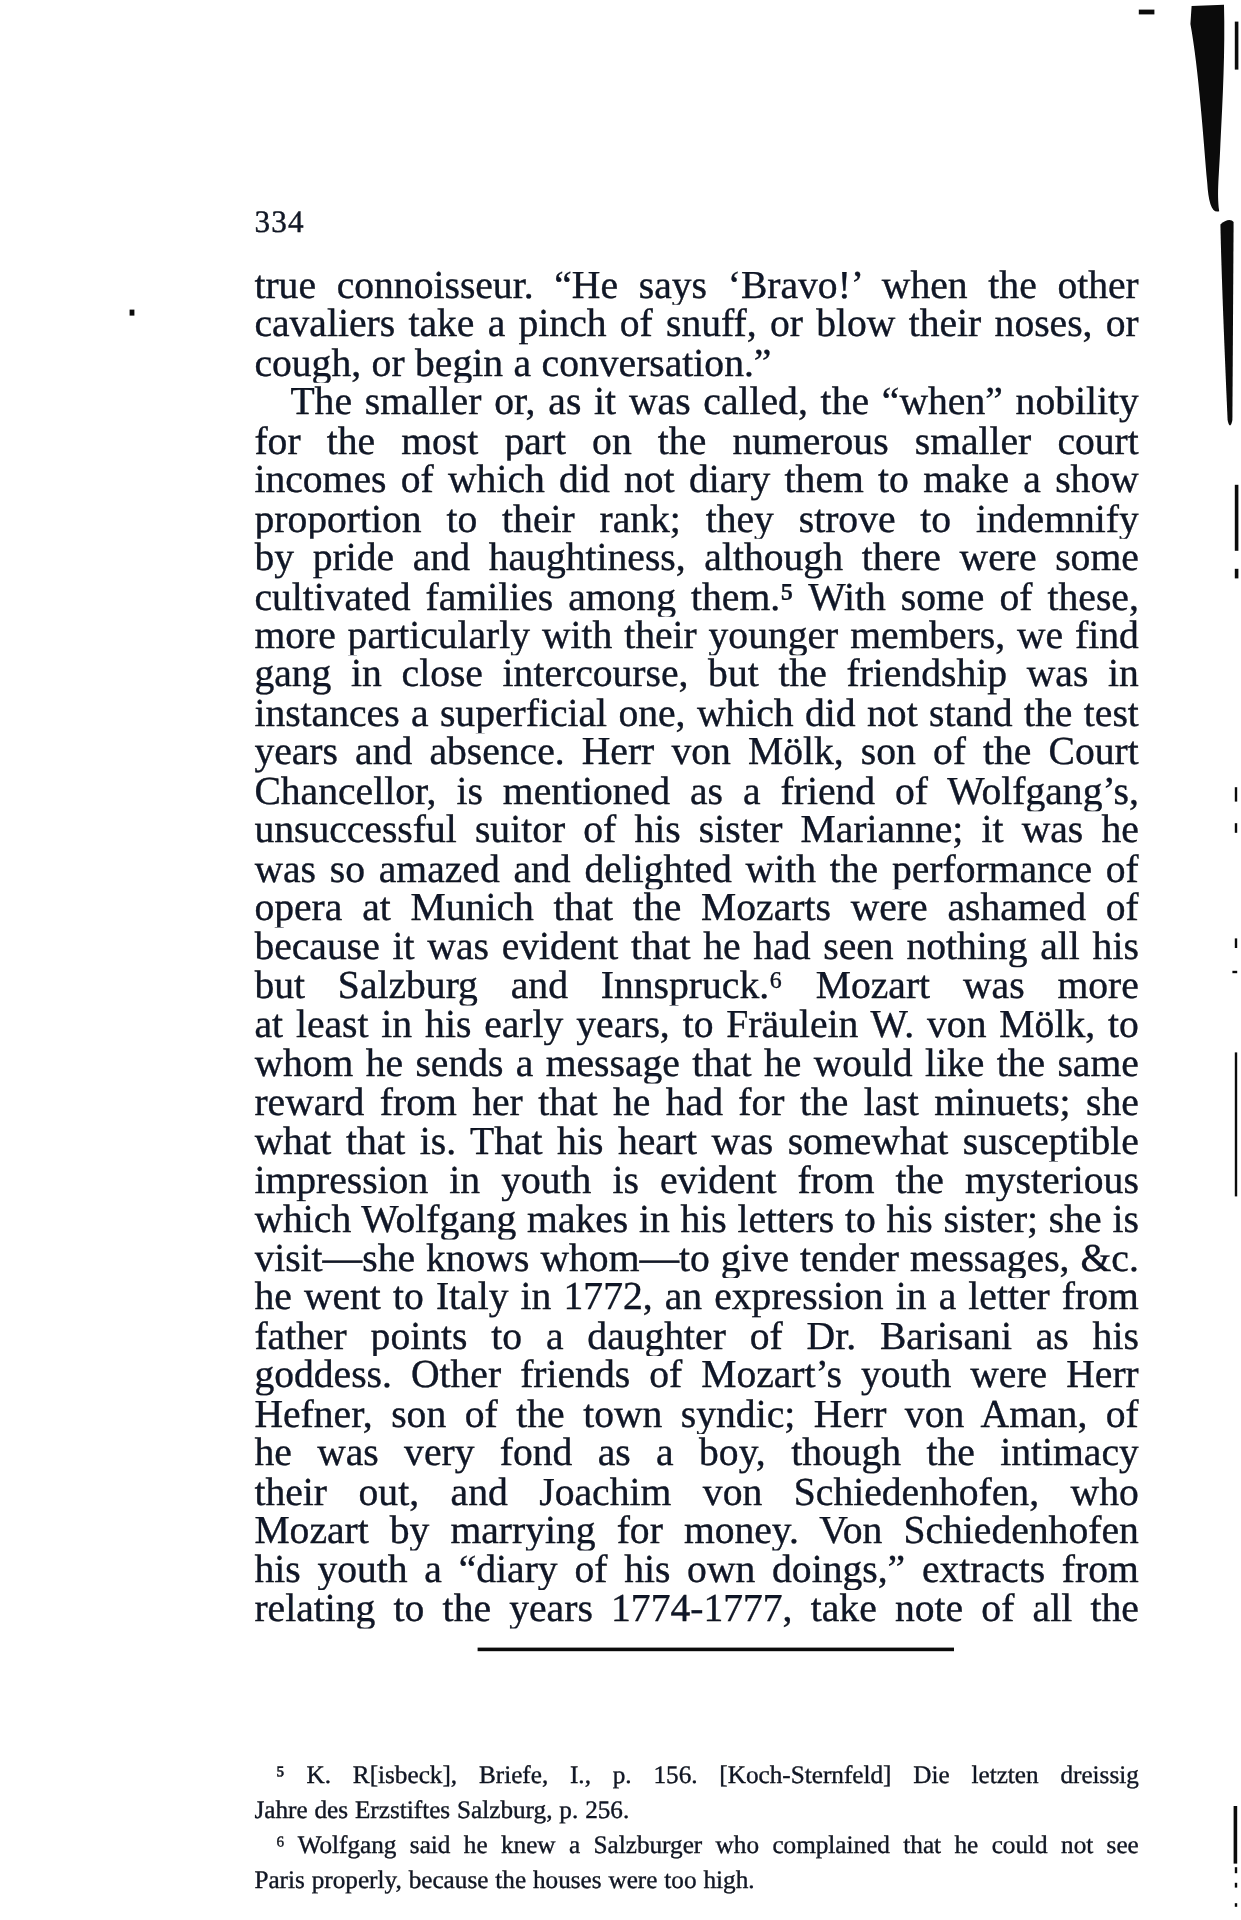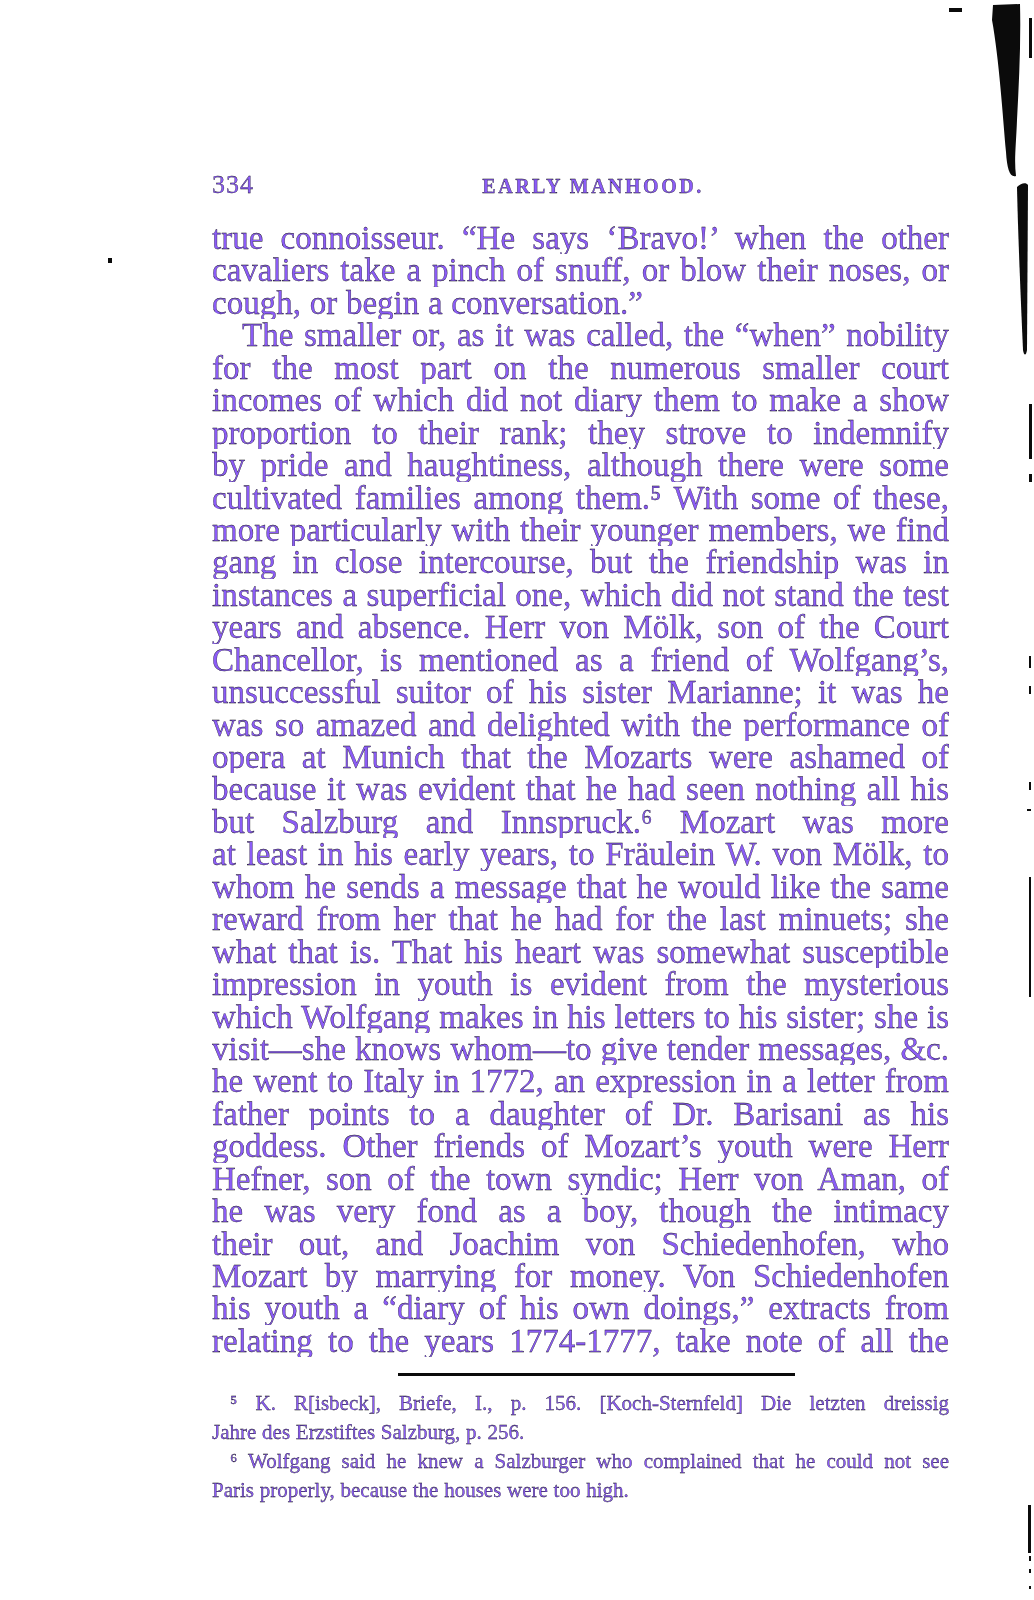--- a/index.html
+++ b/index.html
@@ -1,21 +1,21 @@
 <!DOCTYPE html>
 <html><head>
 <meta charset="utf-8">
 <style>
   html, body { margin: 0; padding: 0; background: #ffffff; }
   .page {
     position: relative;
     width: 1034px;
     height: 1600px;
     background: #ffffff;
-    color: #8b5cf6;
+    color: #0f172a;
     font-family: "Liberation Serif", "DejaVu Serif", serif;
     overflow: hidden;
     -webkit-text-stroke: 0.3px #0b0b0b;
   }
   .pagenum {
     position: absolute;
     left: 212px; top: 170px;
     font-size: 26px;
     letter-spacing: 1px;
   }
@@ -43,21 +43,21 @@
   .line.pl { text-align-last: left; }
   .line.indent { text-indent: 30px; }
   .rule {
     position: absolute;
     left: 398px; top: 1373px;
     width: 397px; height: 3px;
     background: #0b0b0b;
   }
   .footnotes {
     position: absolute;
-    left: 212px; top: 1389px; width: 737px;
+    left: 212px; top: 1465px; width: 737px;
     font-size: 21px;
     line-height: 29px;
     word-spacing: 0.5px;
   }
   .fline {
     height: 29px;
     overflow: hidden;
     text-align: justify;
     text-align-last: justify;
   }
@@ -68,21 +68,20 @@
     left: 0; top: 0;
     pointer-events: none;
   }
 </style>
 </head>
 <body>
 
 <div class="page">
 
   <div class="pagenum">334</div>
-  <div class="runhead">EARLY MANHOOD.</div>
 
   <div class="body-text">
     <div class="line">true connoisseur. “He says ‘Bravo!’ when the other</div>
     <div class="line">cavaliers take a pinch of snuff, or blow their noses, or</div>
     <div class="line pl">cough, or begin a conversation.”</div>
     <div class="line indent">The smaller or, as it was called, the “when” nobility lived</div>
     <div class="line">for the most part on the numerous smaller court offices, the</div>
     <div class="line">incomes of which did not diary them to make a show in</div>
     <div class="line">proportion to their rank; they strove to indemnify themselves</div>
     <div class="line">by pride and haughtiness, although there were some few</div>

